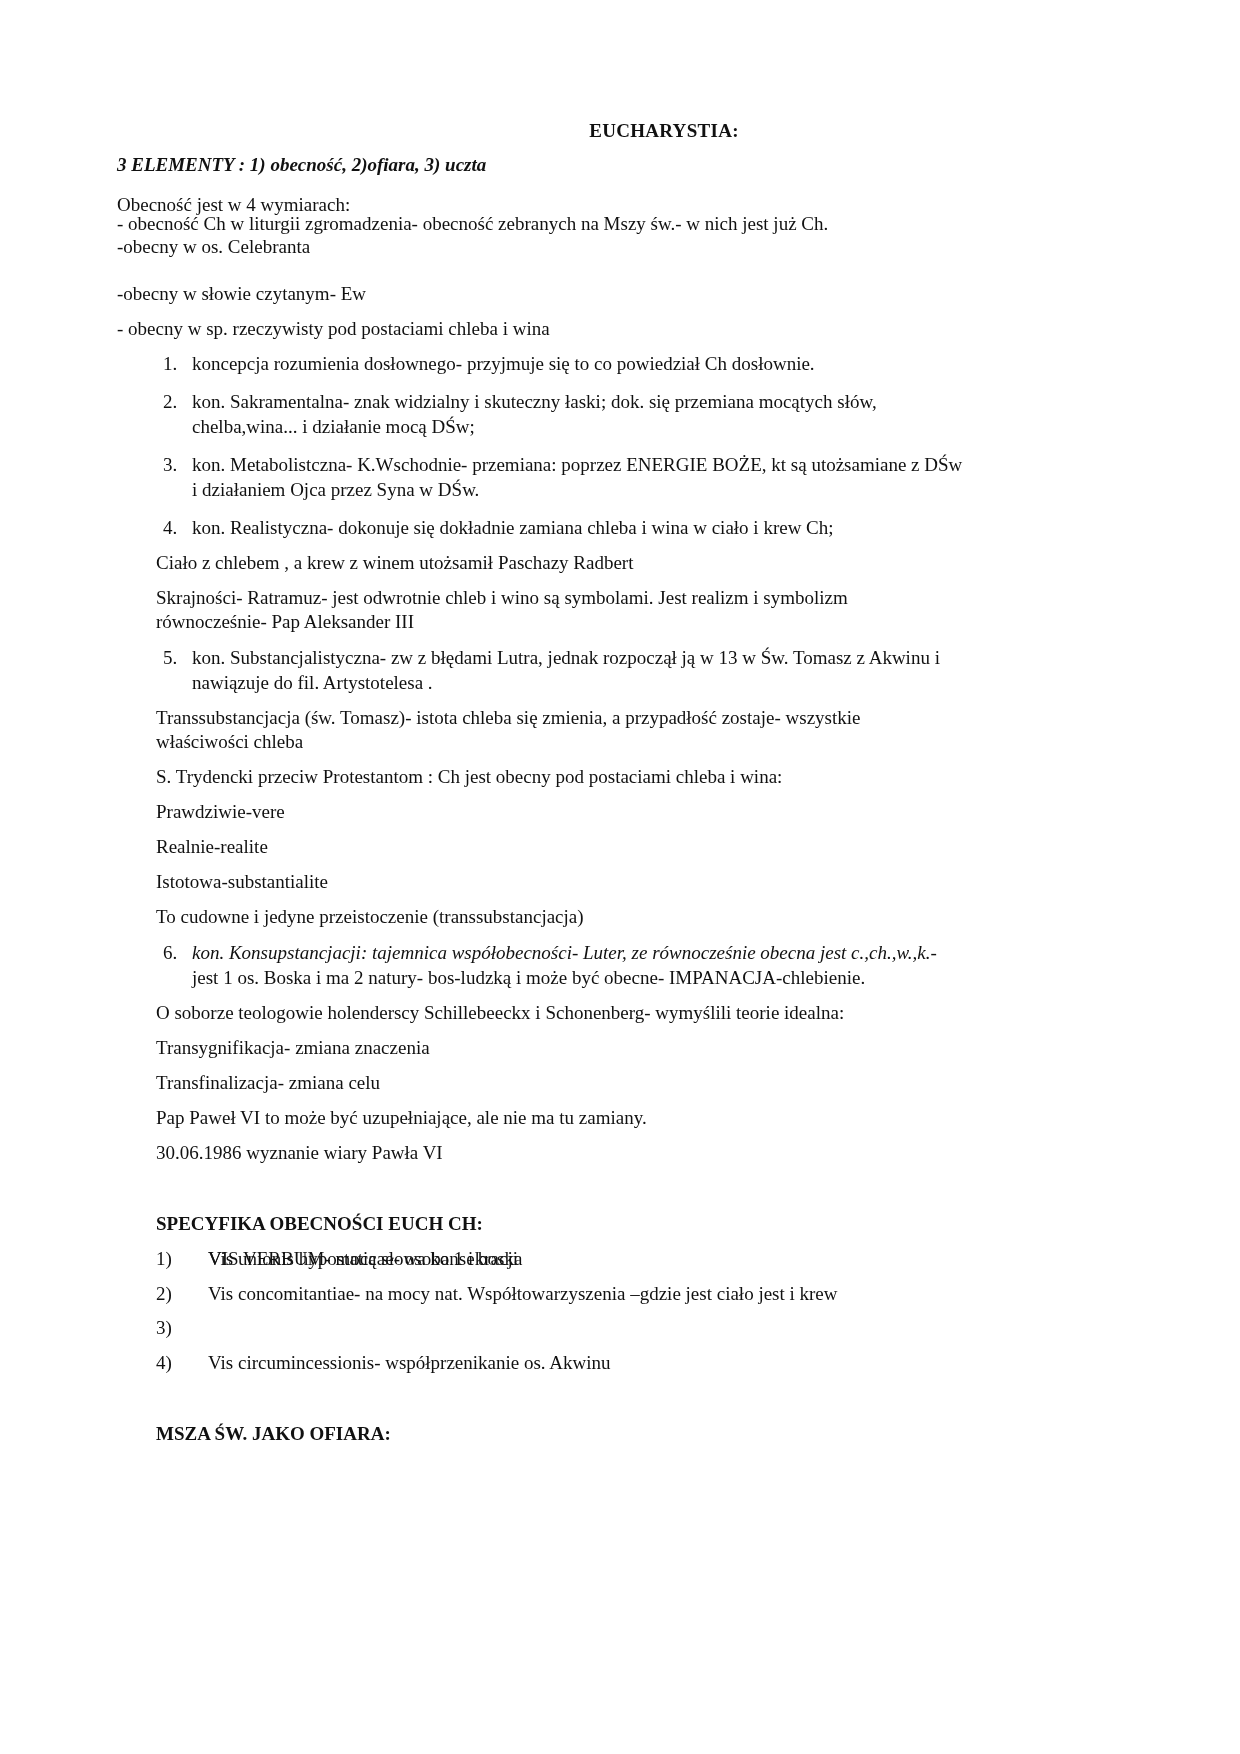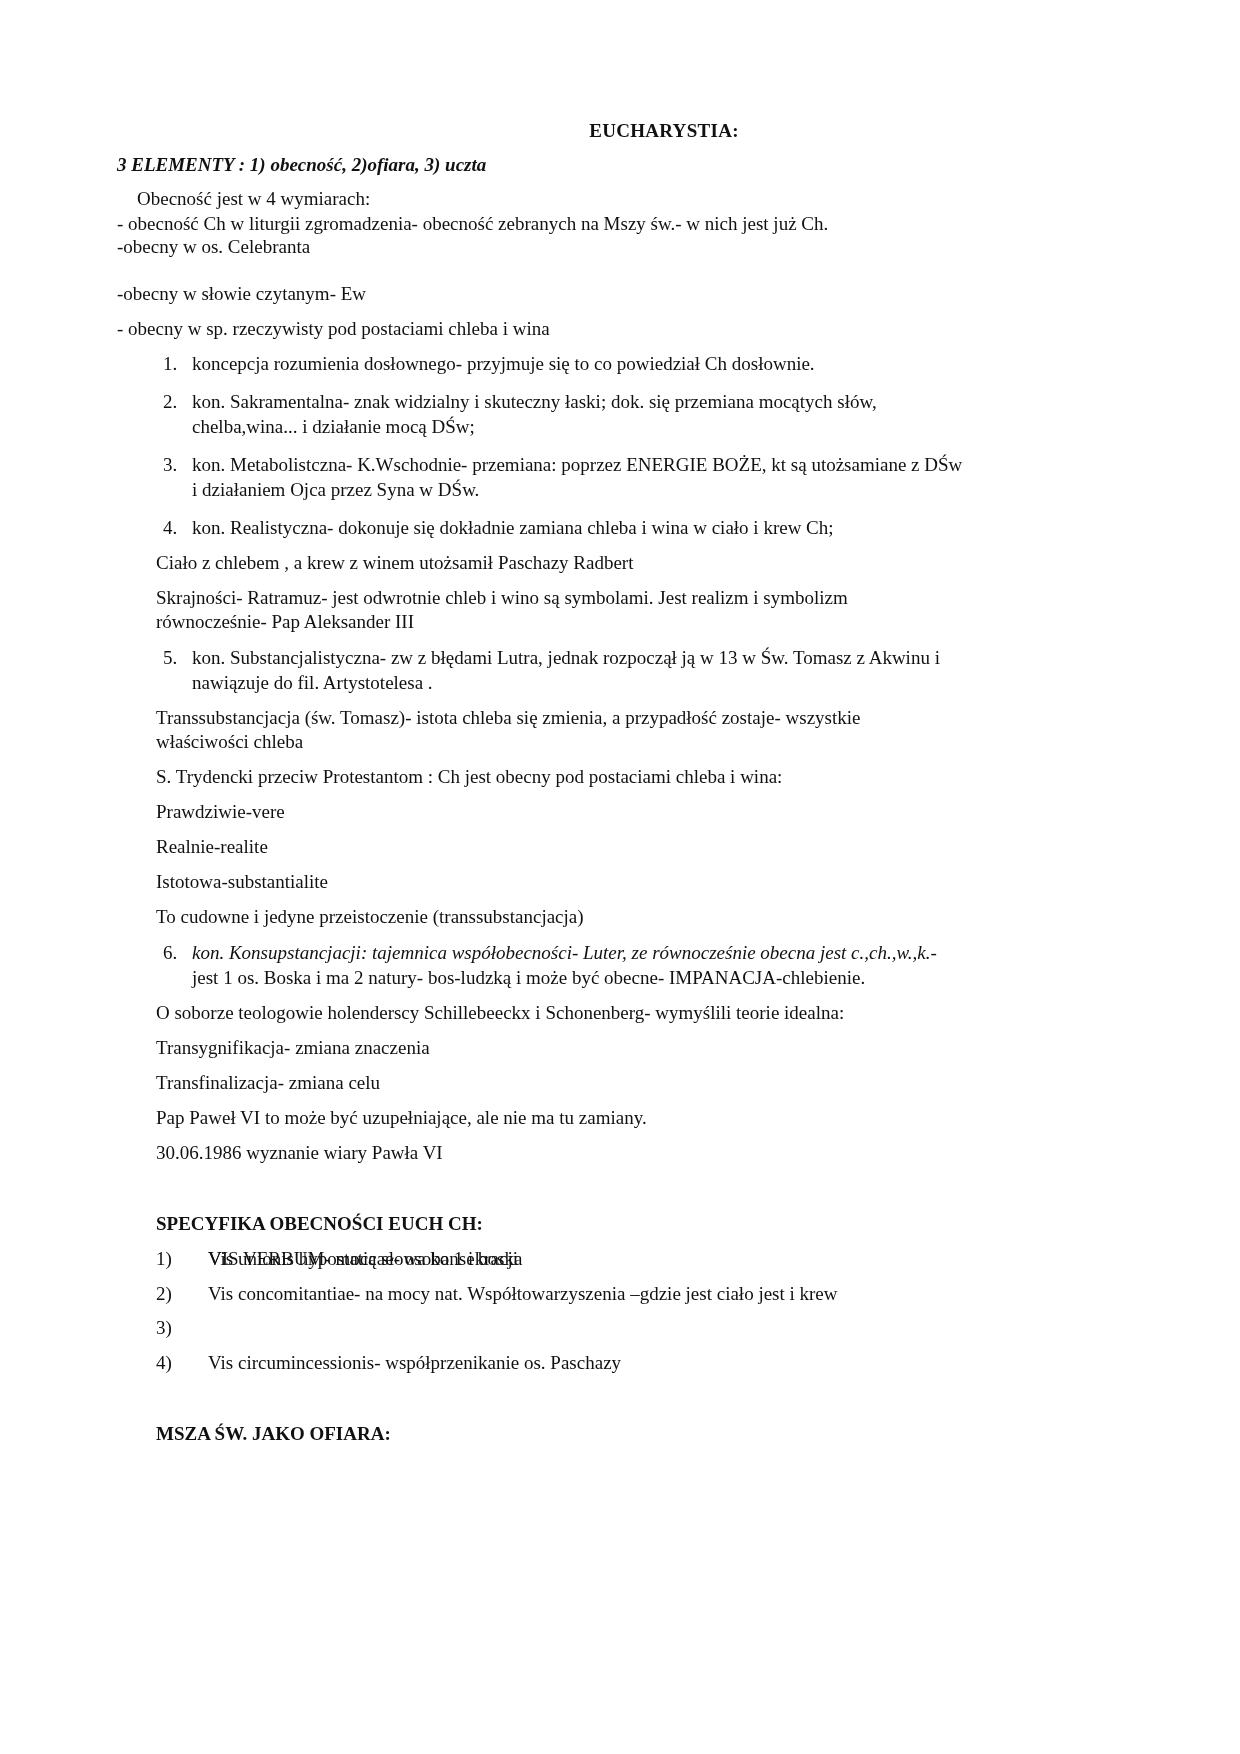--- a/index.html
+++ b/index.html
@@ -42,21 +42,21 @@
       line-height: 26px;
     }
   </style>
 </head>
 <body>
 
 <div class="line title" style="top:118px;padding-left:44px;">EUCHARYSTIA:</div>
 
 <div class="line bold-italic" style="left:117px; top:152px;">3 ELEMENTY : 1) obecność, 2)ofiara, 3) uczta</div>
 
-<div class="line" style="left:117px; top:186px;margin-left:20px;">Obecność jest w 4 wymiarach:</div>
+<div class="line" style="left:117px; top:192px;">Obecność jest w 4 wymiarach:</div>
 
 <div class="line" style="left:117px; top:211px;">- obecność Ch w liturgii zgromadzenia- obecność zebranych na Mszy św.- w nich jest już Ch.</div>
 <div class="line" style="left:117px; top:234px;">-obecny w os. Celebranta</div>
 <div class="line" style="left:117px; top:281px;">-obecny w słowie czytanym- Ew</div>
 <div class="line" style="left:117px; top:316px;">- obecny w sp. rzeczywisty pod postaciami chleba i wina</div>
 
 <div>
   <div class="num" style="left:163px; top:351px;">1.</div>
   <div class="line" style="left:192px; top:351px;">koncepcja rozumienia dosłownego- przyjmuje się to co powiedział Ch dosłownie.</div>
 </div>
@@ -117,16 +117,16 @@
 <div>
   <div class="num" style="left:156px; top:1281px;">2)</div>
   <div class="line" style="left:208px; top:1281px;">Vis concomitantiae- na mocy nat. Współtowarzyszenia –gdzie jest ciało jest i krew</div>
 </div>
 <div>
   <div class="num" style="left:156px; top:1315px;">3)</div>
   <div class="line" style="left:208px; top:1246px;">Vis unionis hypostaticae- osoba 1 i boska</div>
 </div>
 <div>
   <div class="num" style="left:156px; top:1350px;">4)</div>
-  <div class="line" style="left:208px; top:1350px;">Vis circumincessionis- współprzenikanie os. Paschazy</div>
+  <div class="line" style="left:208px; top:1350px;">Vis circumincessionis- współprzenikanie os. Akwinu</div>
 </div>
 
 <div class="line bold" style="left:156px; top:1421px;">MSZA ŚW. JAKO OFIARA:</div>
 
 </body></html>

